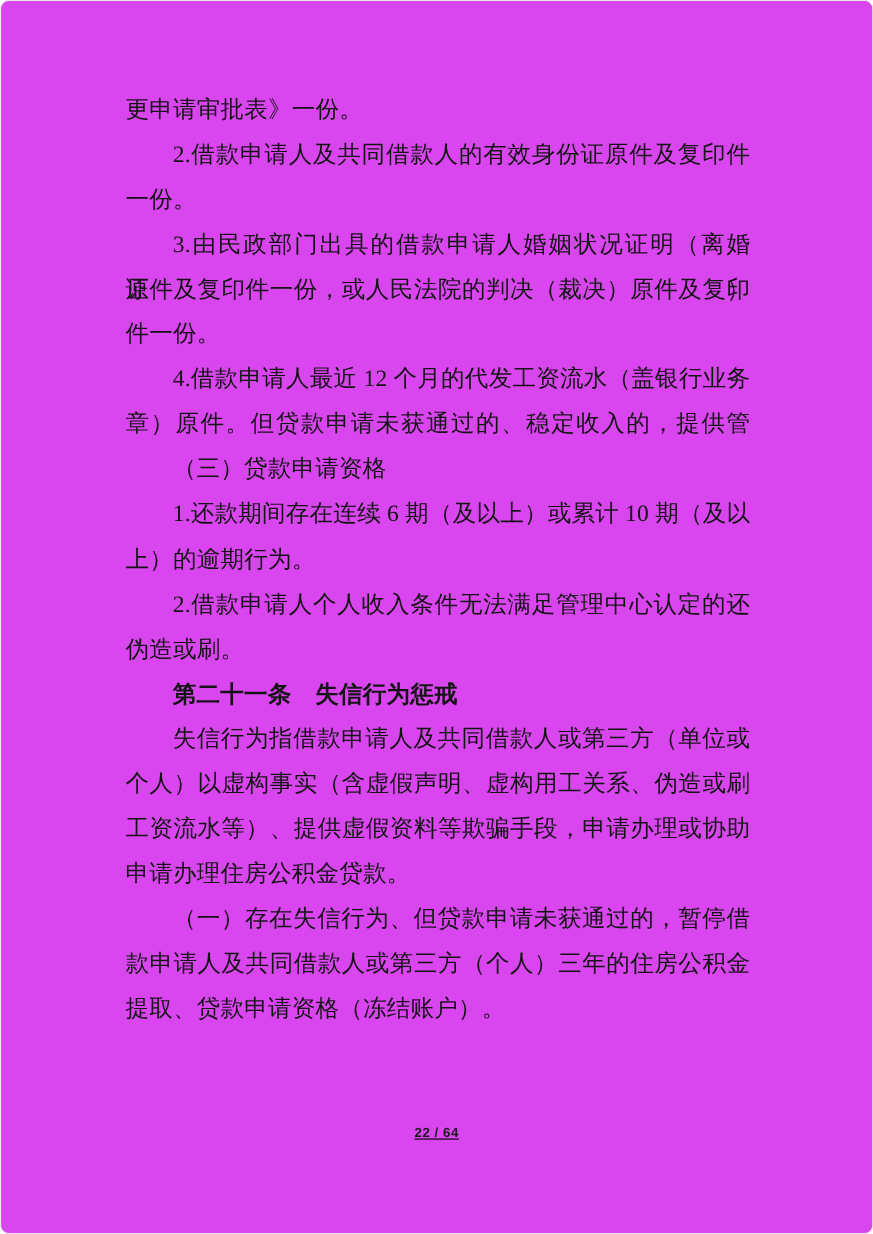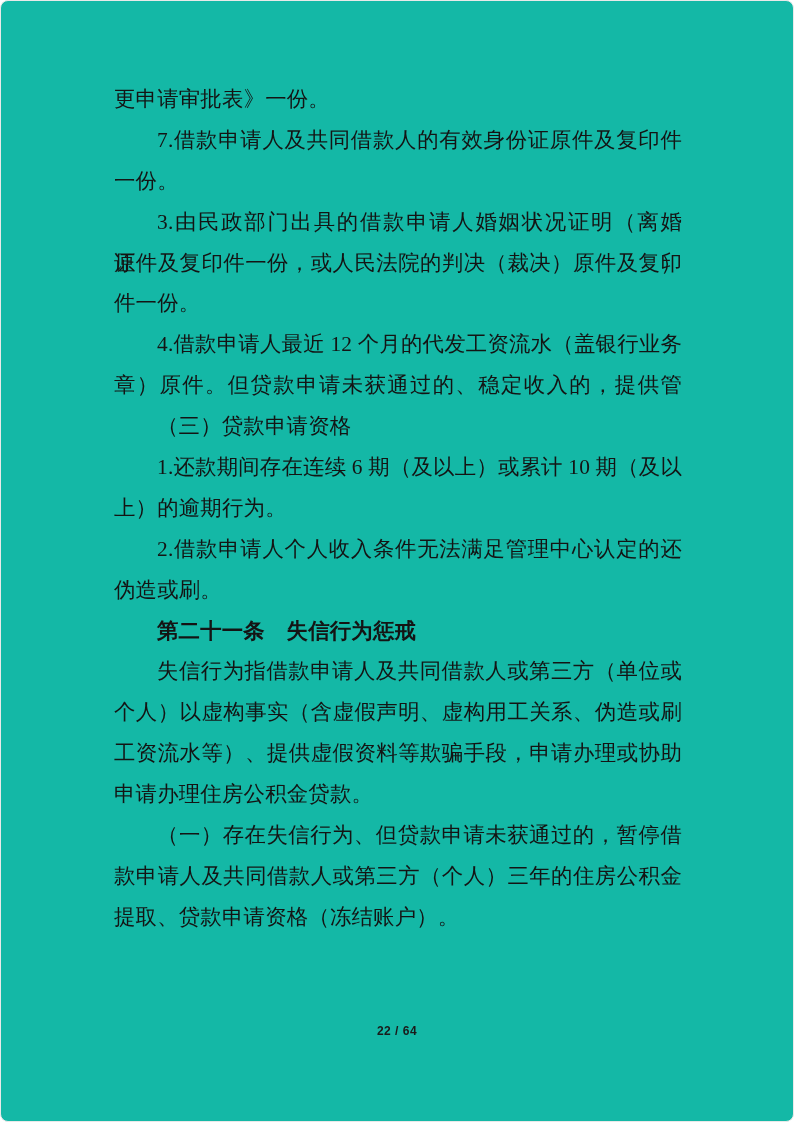--- a/index.html
+++ b/index.html
@@ -7,21 +7,21 @@
     width: 794px;
     height: 1122px;
     background: #ffffff;
     overflow: hidden;
     font-family: "Liberation Serif", "DejaVu Serif", serif;
   }
   .page {
     position: relative;
     width: 794px;
     height: 1122px;
-    background: #14b8a6;
+    background: #d946ef;
     border: 1px solid #e9e9e9;
     border-radius: 8px;
     padding-left: 20px;
   }
   .content {
     position: absolute;
     left: 113px;
     top: 78px;
     width: 568px;
   }
@@ -43,36 +43,37 @@
   }
   .line.bold {
     font-weight: 700;
   }
   .footer {
     position: absolute;
     left: 0;
     top: 1020px;
     width: 100%;
     text-align: center;
+    text-decoration: underline;
   }
   .footer span {
     font-family: "Liberation Sans", "DejaVu Sans", sans-serif;
     font-size: 12px;
     font-weight: 700;
     color: #1a1a1a;
     letter-spacing: 0.5px;
   }
 </style>
 </head>
 <body>
 
 <div class="page">
   <div class="content">
       <div class="line">更申请审批表》一份。</div>
-      <div class="line indent justify">7.借款申请人及共同借款人的有效身份证原件及复印件</div>
+      <div class="line indent justify">2.借款申请人及共同借款人的有效身份证原件及复印件</div>
       <div class="line">一份。</div>
       <div class="line indent justify">3.由民政部门出具的借款申请人婚姻状况证明（离婚证）</div>
       <div class="line justify">原件及复印件一份，或人民法院的判决（裁决）原件及复印</div>
       <div class="line">件一份。</div>
       <div class="line indent justify">4.借款申请人最近 12 个月的代发工资流水（盖银行业务</div>
       <div class="line justify">章）原件。但贷款申请未获通过的、稳定收入的，提供管</div>
       <div class="line indent">（三）贷款申请资格</div>
       <div class="line indent justify">1.还款期间存在连续 6 期（及以上）或累计 10 期（及以</div>
       <div class="line">上）的逾期行为。</div>
       <div class="line indent justify">2.借款申请人个人收入条件无法满足管理中心认定的还</div>

